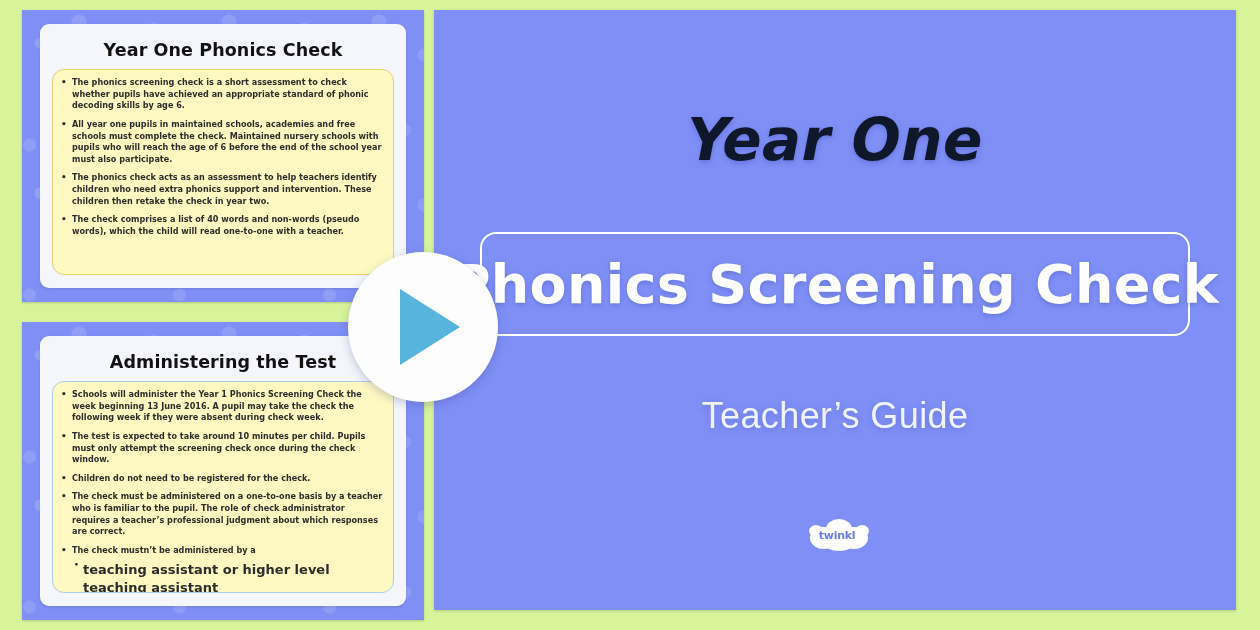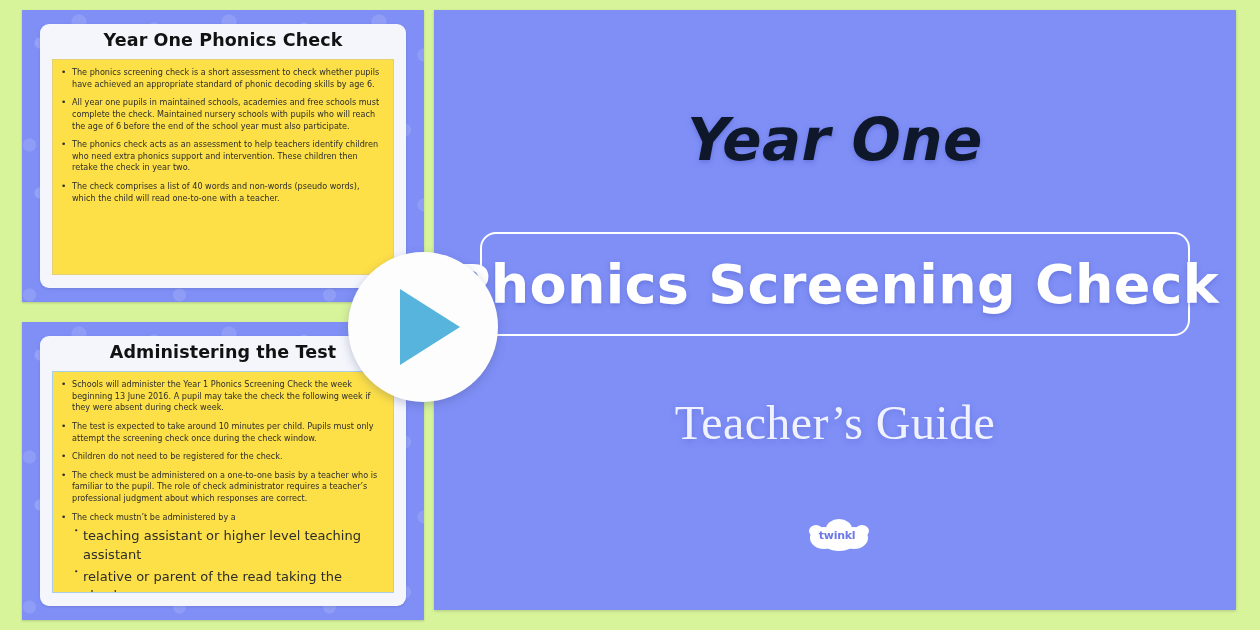--- a/index.html
+++ b/index.html
@@ -45,40 +45,41 @@
     pointer-events:none;
   }
   #thumb-1 { top: 0px;   height: 292px; }
   #thumb-2 { top: 312px; height: 298px; }
 
   .thumb-card {
     position: absolute;
     left: 18px; right: 18px; top: 14px; bottom: 14px;
     background: #f4f6fc;
     border-radius: 9px;
-    padding: 6px 12px 10px 12px;
+    padding: 16px 12px 10px 12px;
     z-index: 2;
     box-shadow: 0 1px 3px rgba(0,0,0,.12);
   }
   .thumb-title {
     text-align: center;
     font-weight: 800;
     font-size: 17.5px;
     letter-spacing: .1px;
     color: #121212;
     margin-bottom: 9px;
     font-family: "DejaVu Sans", sans-serif;
   }
   .thumb-body {
     border: 1.6px solid #e3cf74;
-    border-radius: 0;
-    background: #fde047;
+    border-radius: 12px;
+    background: #fef9c3;
     padding: 7px 9px 8px 6px;
     height: calc(100% - 32px);
     overflow: hidden;
+    font-weight: bold;
   }
   .thumb-body.blue-border { border-color: #aacde8; }
   .thumb-body ul { list-style: none; }
   .thumb-body li {
     position: relative;
     padding-left: 13px;
     margin-bottom: 7px;
     font-size: 8.1px;
     line-height: 1.44;
     color: #2c2c2c;
@@ -132,23 +133,23 @@
     font-size: 54px;
     color: #ffffff;
     letter-spacing: .3px;
     text-shadow: 0 2px 5px rgba(80,95,200,.5);
     white-space: nowrap;
   }
   .guide-text {
     position: absolute;
     left: 0; right: 0; top: 385px;
     text-align: center;
-    font-family: Liberation Serif, serif;
+    font-family: Liberation Sans, sans-serif;
     font-weight: 400;
-    font-size: 48px;
+    font-size: 36px;
     color: #f0f2ff;
     letter-spacing: .4px;
     text-shadow: 0 2px 6px rgba(80,95,200,.45);
   }
 
   
   .twinkl {
     position: absolute;
     left: 374px; top: 508px;
     width: 62px; height: 34px;

